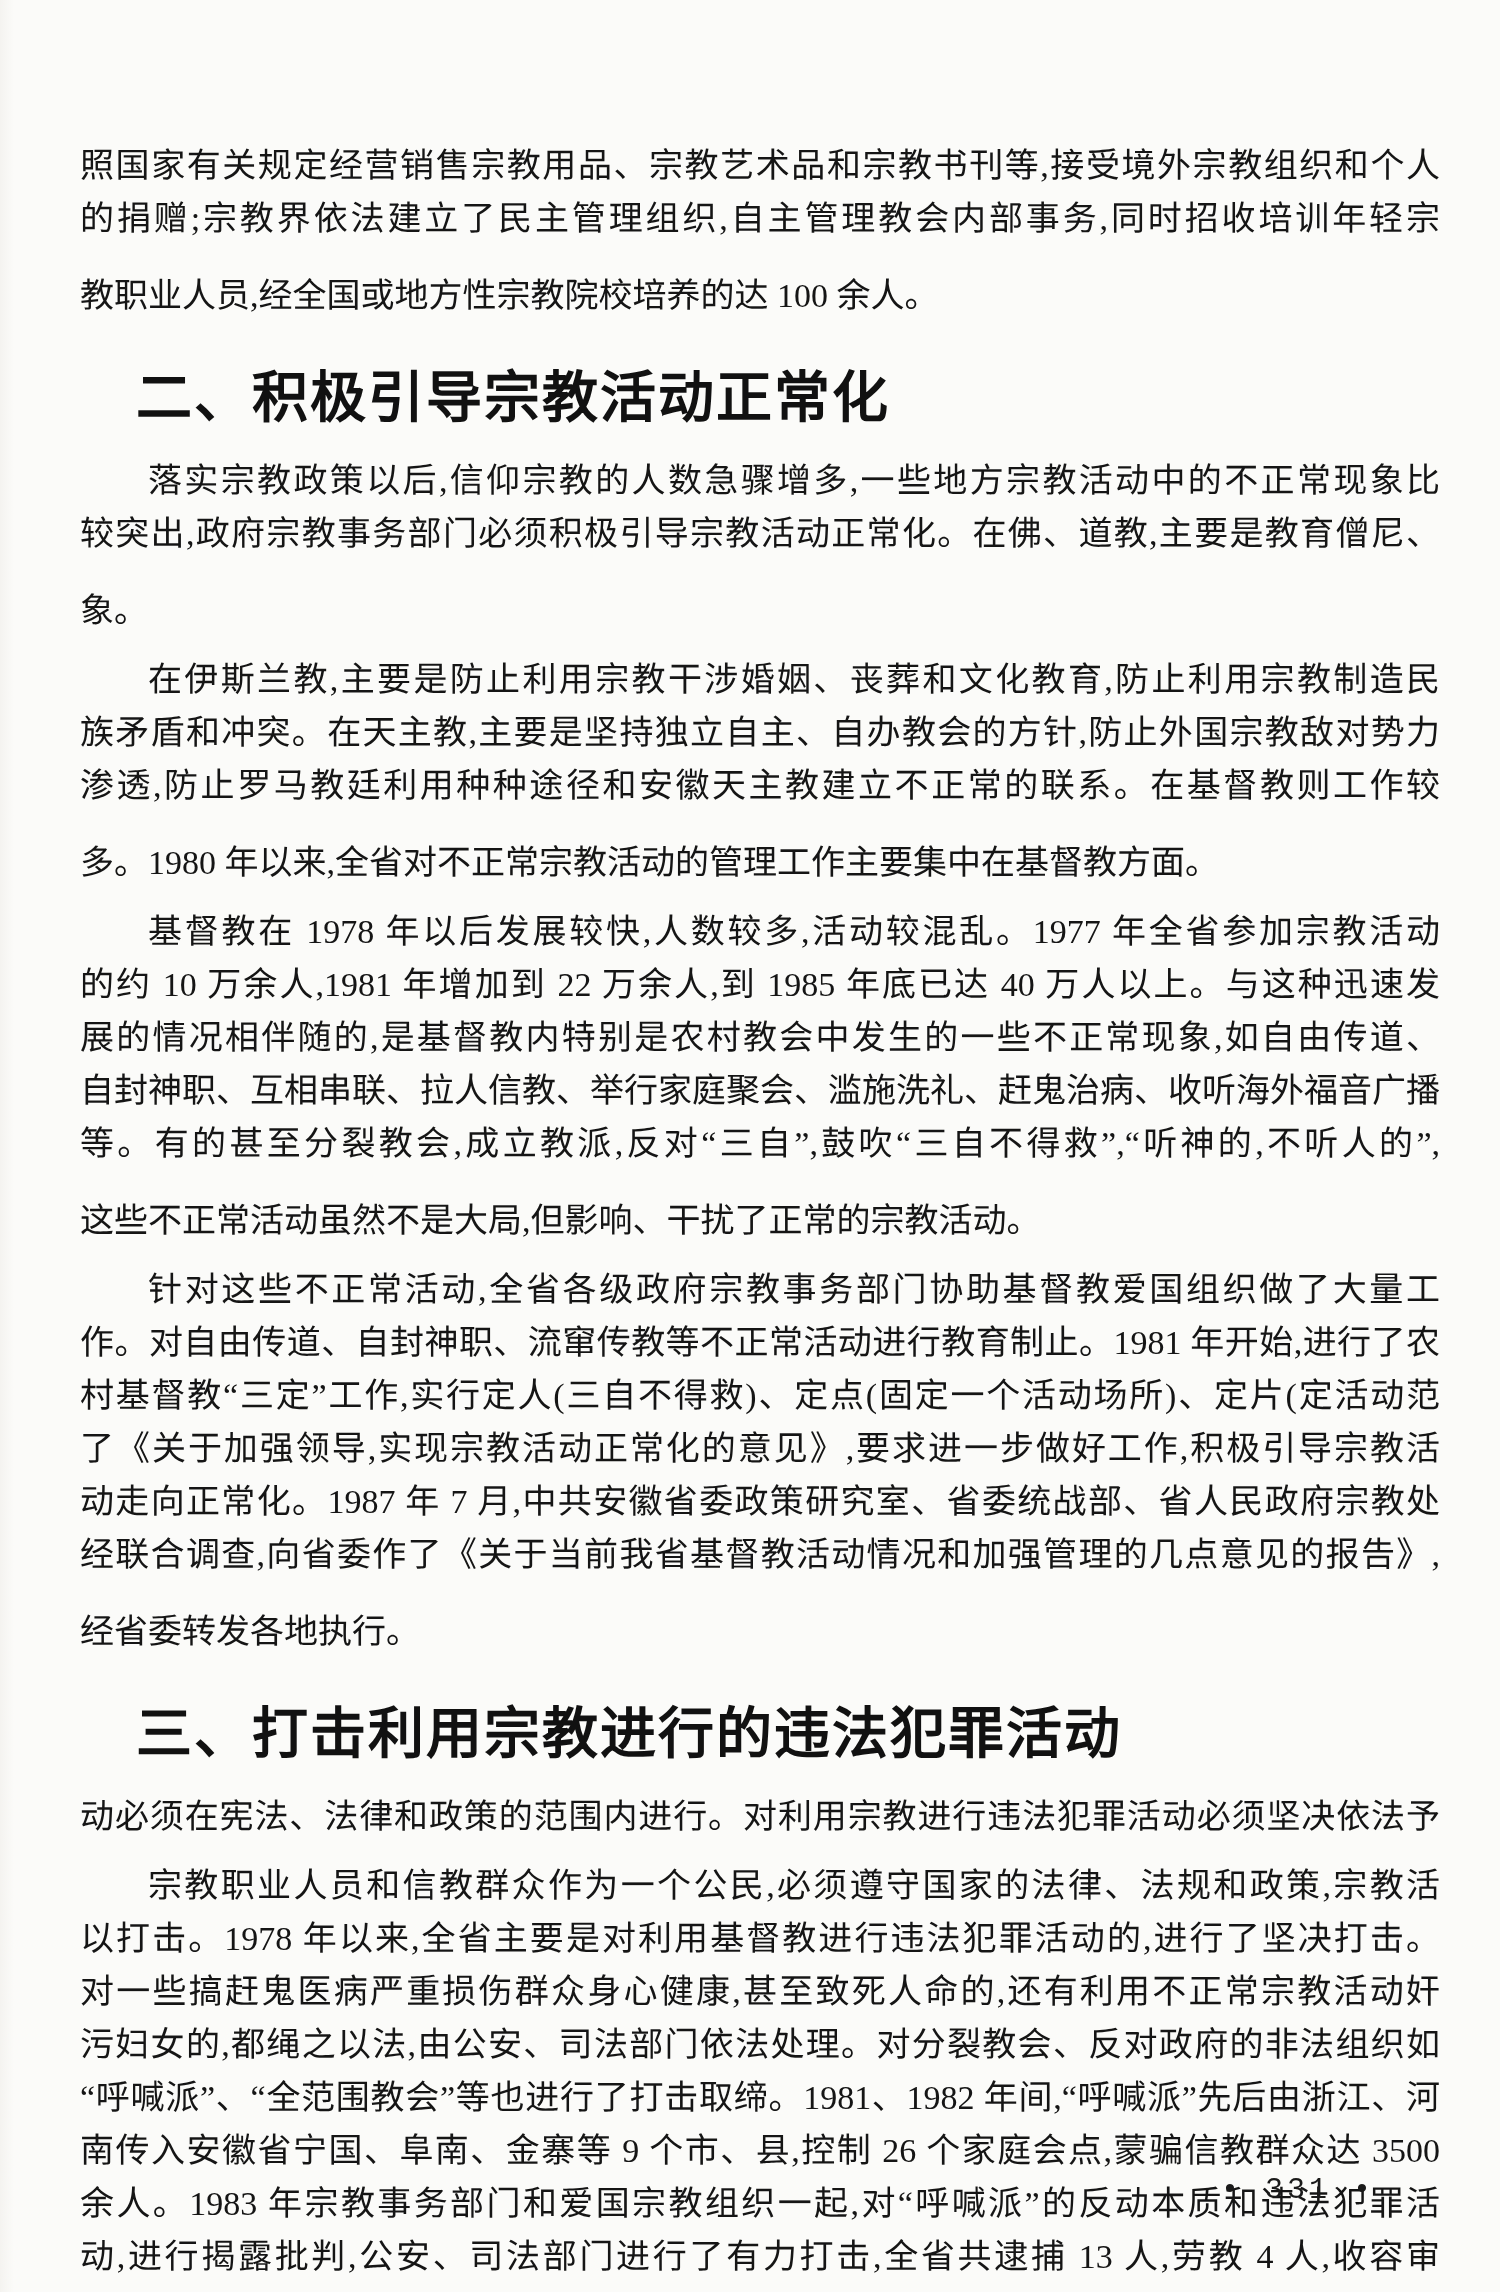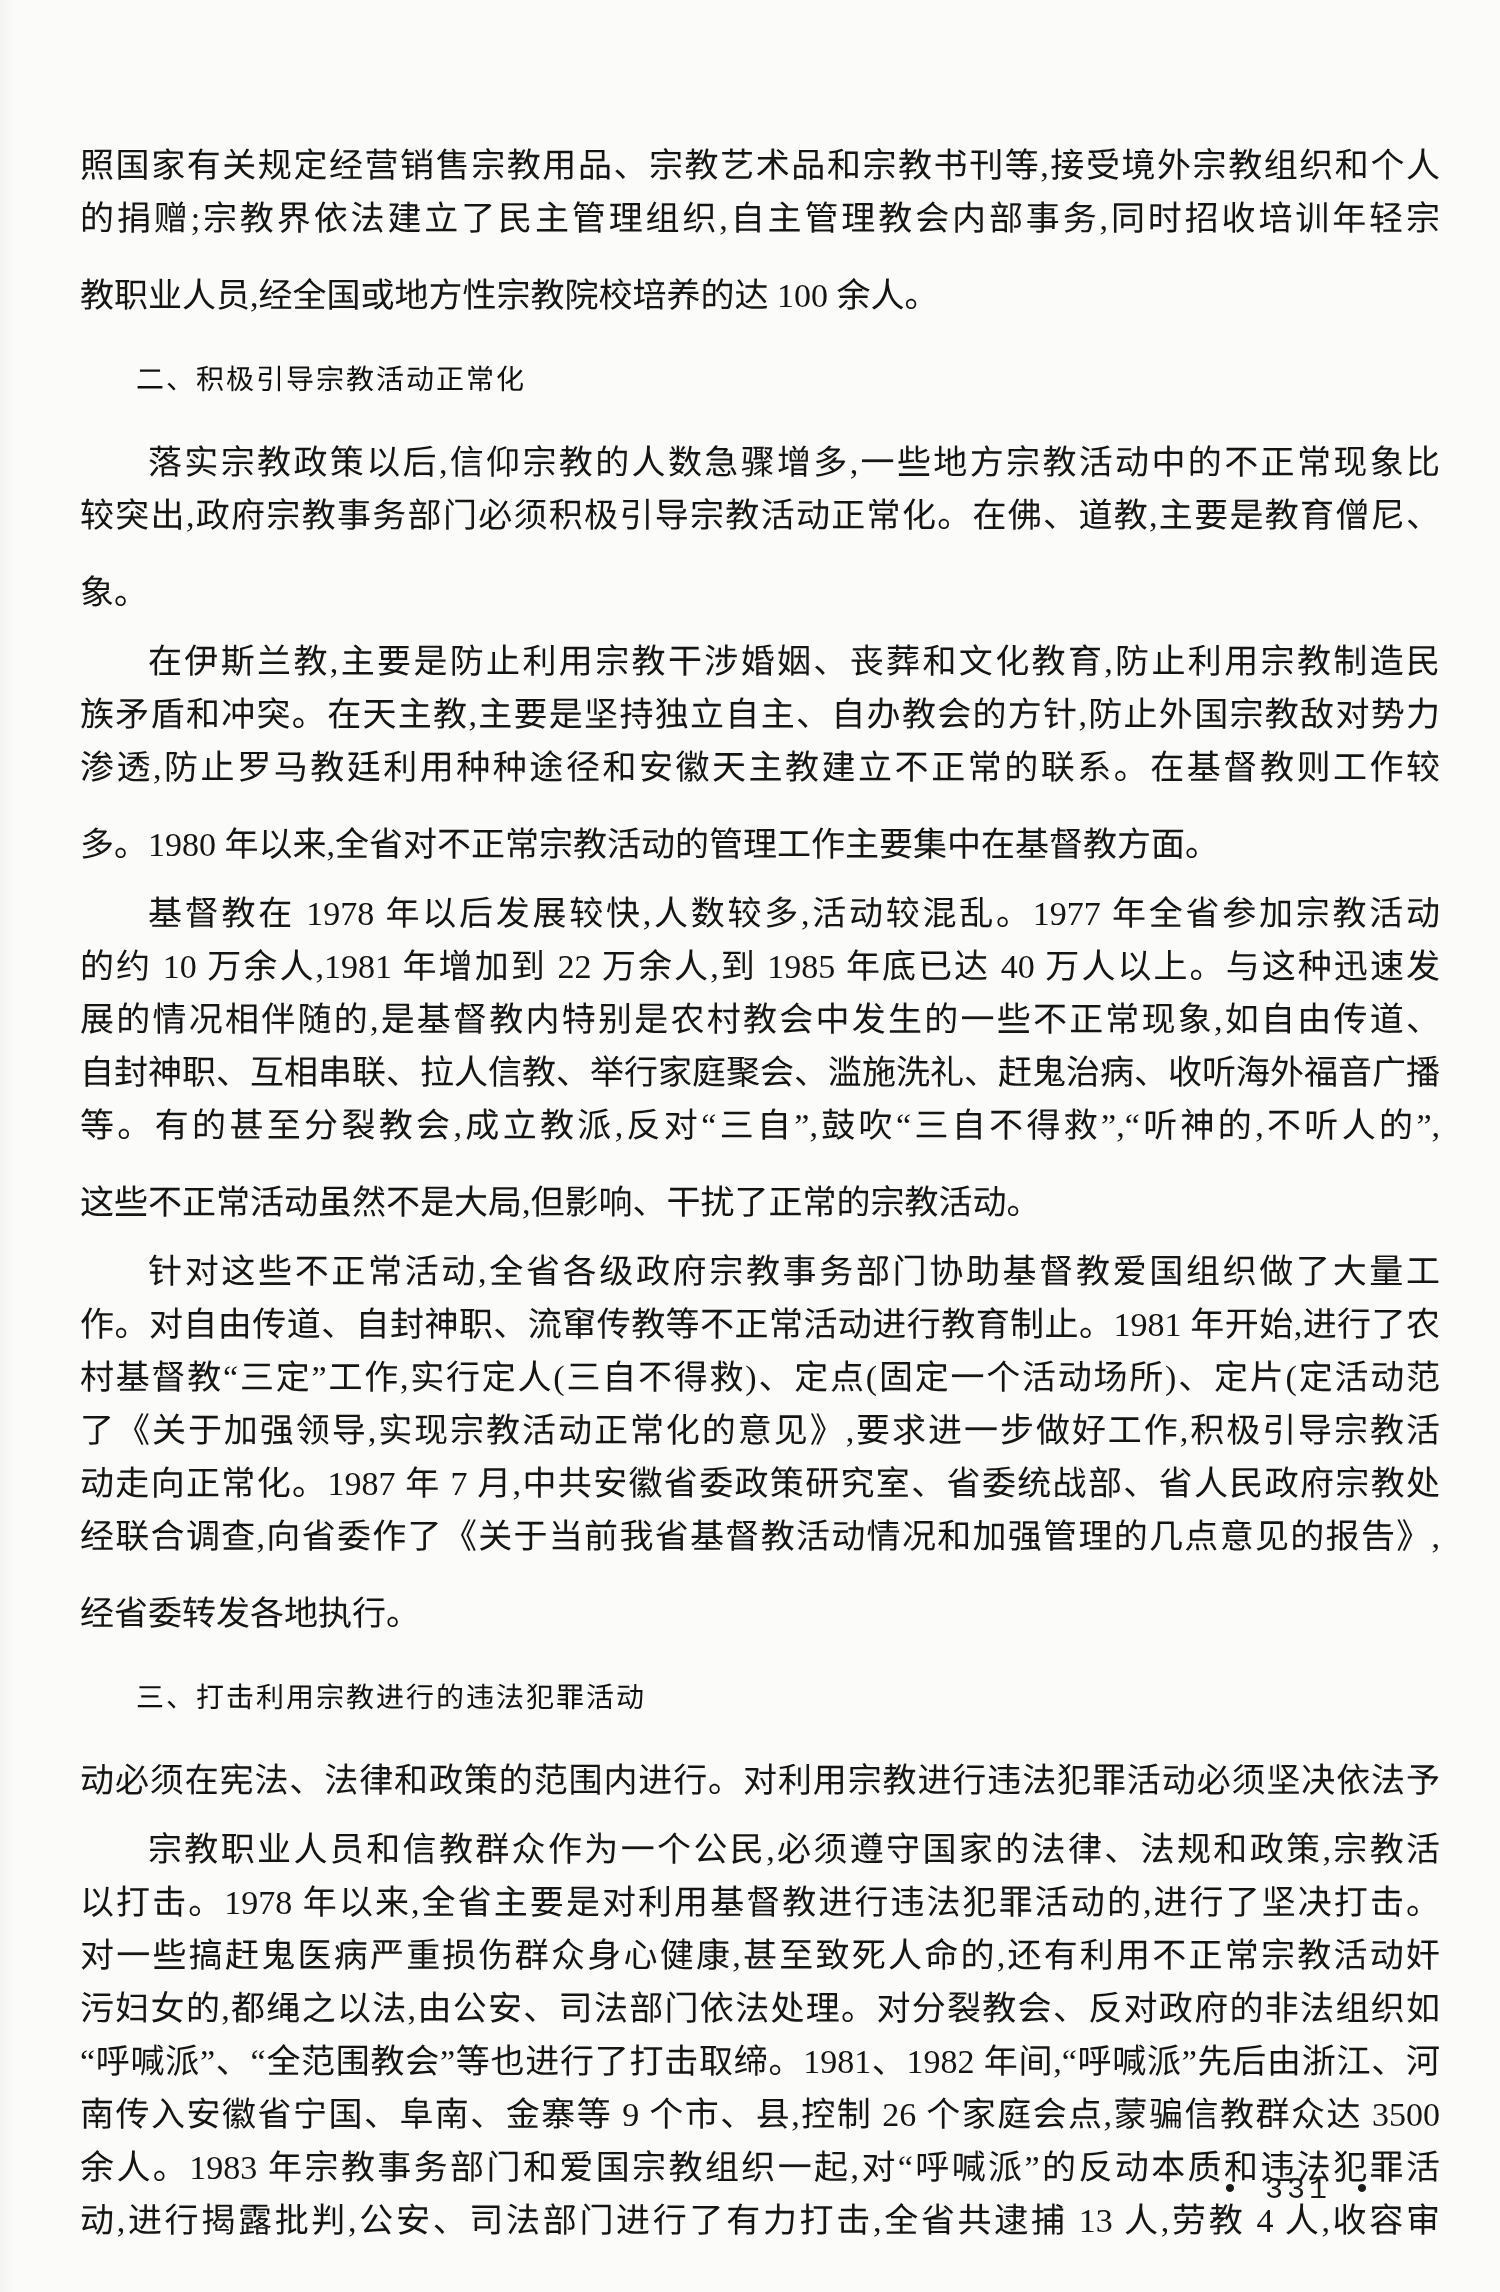--- a/index.html
+++ b/index.html
@@ -40,23 +40,23 @@
     text-align-last: left;
     margin-top: 24px;
   }
   .line.indent {
     text-indent: 68px;
     margin-top: 16px;
   }
   h2.section-heading {
     height: 60px;
     line-height: 60px;
-    margin: 28px 0 26px 56px;
-    font-size: 28px;
-    font-weight: normal;
+    margin: 46px 0 26px 56px;
+    font-size: 56px;
+    font-weight: bold;
     color: #111;
     font-family: "Liberation Sans", "DejaVu Sans", sans-serif;
     letter-spacing: 2px;
     white-space: nowrap;
     overflow: hidden;
   }
   .page-number {
     position: absolute;
     right: 125px;
     top: 2172px;

